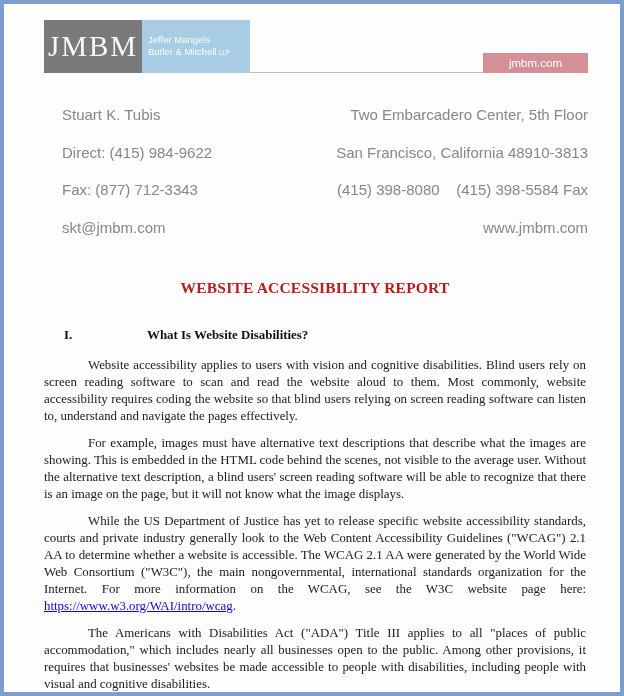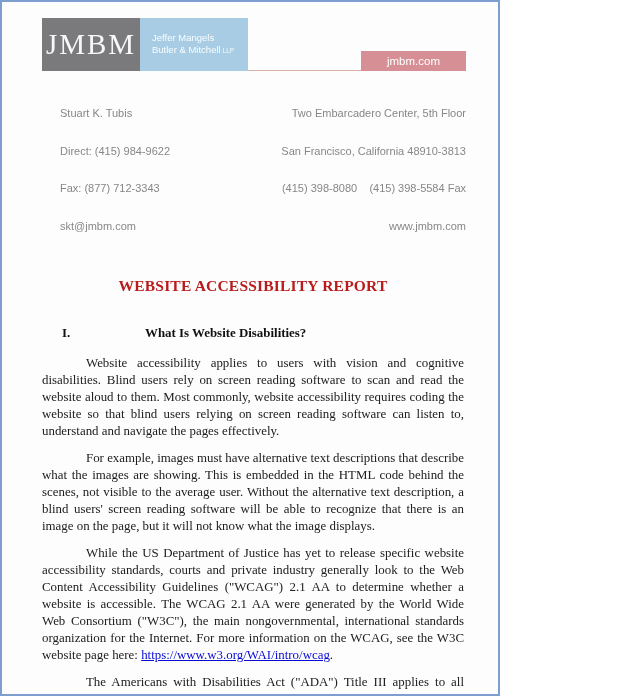--- a/index.html
+++ b/index.html
@@ -1,19 +1,19 @@
 <!DOCTYPE html>
 <html><head>
 <meta charset="utf-8">
 <style>
   * { margin:0; padding:0; box-sizing:border-box; }
   html,body { background:#ffffff; }
   .page {
-    width:500px; height:696px;
-    border:2px solid #0369a1;
+    width:624px; height:696px;
+    border:4px solid #0369a1;
     background:#fdfdfe;
     overflow:hidden;
     position:relative;
     font-family:"Liberation Serif", serif;
     color:#202020;
   }
   
   .logo-row {
     display:flex; align-items:flex-end;
     margin:16px 32px 0 40px;
@@ -24,36 +24,36 @@
     display:flex; align-items:center; justify-content:center;
   }
   .logo-initials {
     color:#f7f7f7; font-family:"Liberation Serif", serif;
     font-size:29px; letter-spacing:2px;
   }
   .logo-blue {
     width:108px; height:53px;
     background:#a7cce4;
     display:flex; flex-direction:column; justify-content:center;
-    padding-left:12px;
+    padding-left:6px;
     font-family:"Liberation Sans", sans-serif;
     color:#fbfdfe; font-size:9.5px; line-height:12px;
   }
   .firm-suffix { font-size:6.5px; margin-left:2px; }
   .rule-spacer { flex:1; height:53px; border-bottom:1px solid #d9b2a8; }
   .badge {
     background:#d69095; color:#ffffff;
     font-family:"Liberation Sans", sans-serif;
     font-size:11.5px; padding:4px 26px;
   }
   .contact-row {
     display:flex; justify-content:space-between;
     margin:11px 32px 0 58px;
     font-family:"Liberation Sans", sans-serif;
-    font-size:11px; line-height:12.5px; color:#878787;
+    font-size:15px; line-height:12.5px; color:#878787;
     white-space:pre-wrap;
   }
   .contact-right { text-align:right; }
   
   .doc { margin:20px 34px 0 40px; font-size:12.9px; line-height:17px; }
   .doc-title {
     text-align:center; font-weight:bold; font-size:15.5px;
     line-height:18px; letter-spacing:0.2px; color:#b91c1c;
   }
   .doc-subtitle { text-align:center; font-size:14.5px; line-height:17px; margin-top:1px; }

